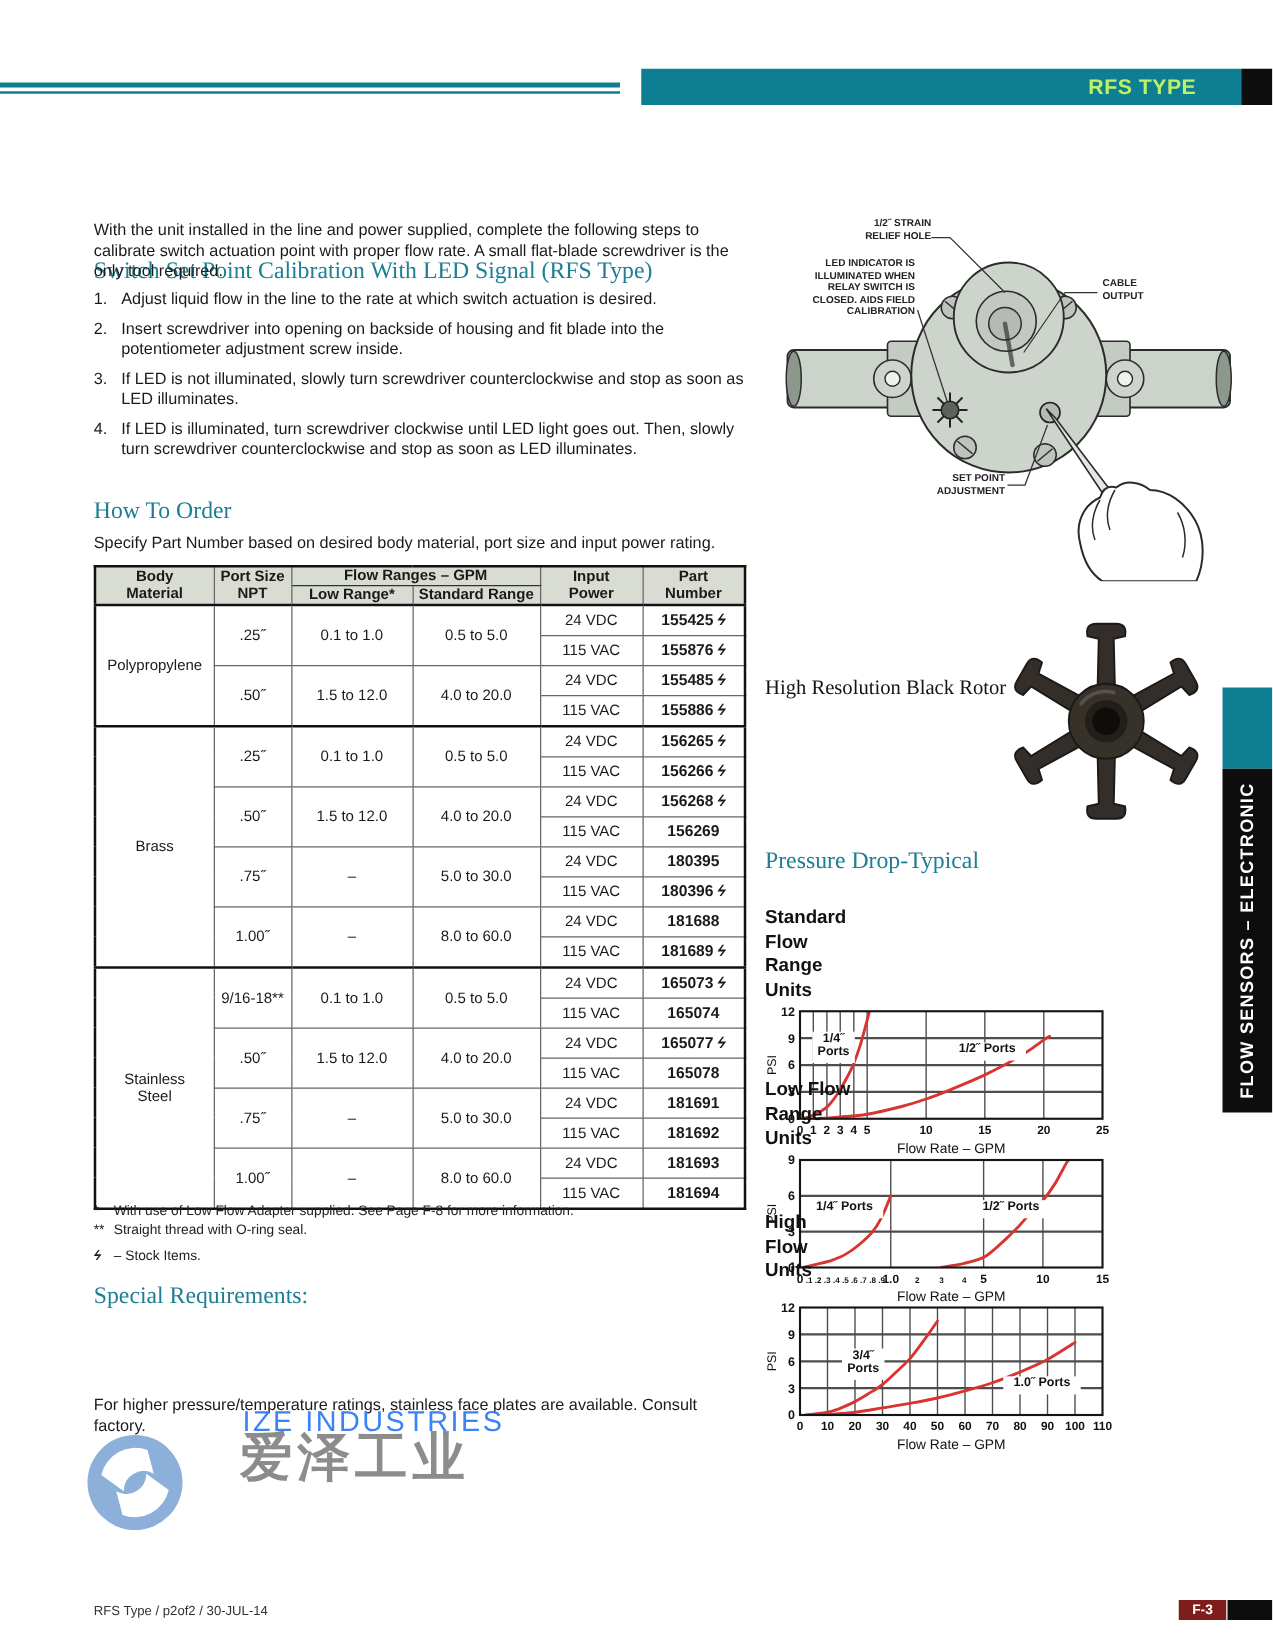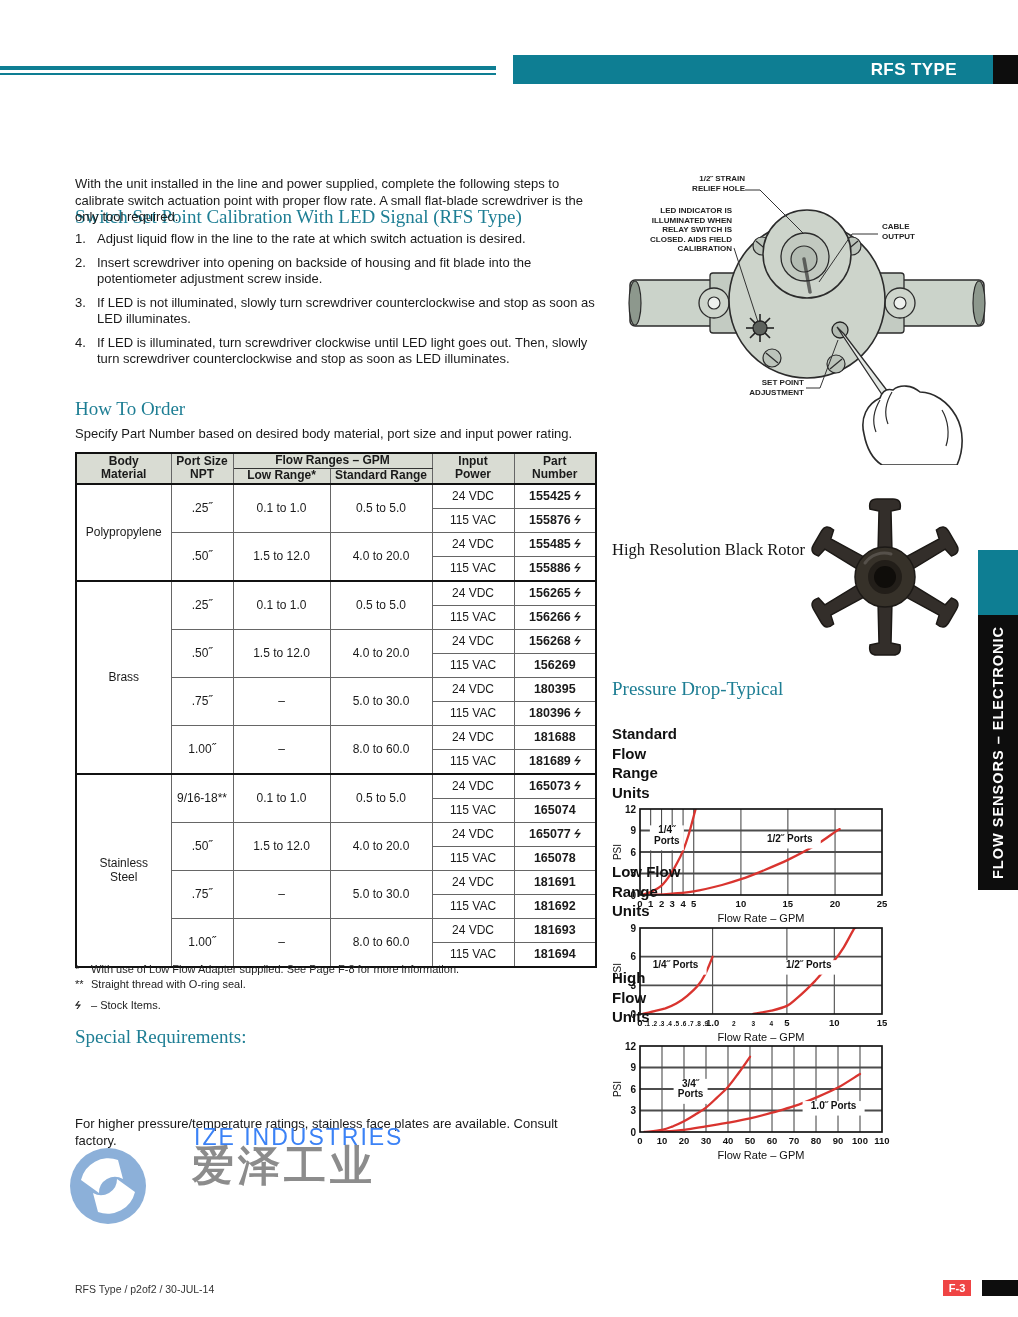--- a/index.html
+++ b/index.html
@@ -3,21 +3,21 @@
 <meta charset="utf-8">
 <style>
   html,body{margin:0;padding:0;background:#fff;}
   .page{position:relative;width:1018px;height:1317px;background:#fff;overflow:hidden;
         font-family:"Liberation Sans",sans-serif;color:#1a1a1a;}
   
   .hdr-rule-thick{position:absolute;left:0;top:66px;width:496px;height:4px;background:#0e7e93;}
   .hdr-rule-thin{position:absolute;left:0;top:73px;width:496px;height:1.5px;background:#0e7e93;}
   .hdr-box{position:absolute;left:513px;top:55px;width:480px;height:29px;background:#0e7e93;
            display:flex;align-items:center;justify-content:flex-end;padding-right:36px;box-sizing:border-box;}
-  .hdr-box span{color:#ffffff;font-weight:bold;font-size:17px;letter-spacing:.4px;}
+  .hdr-box span{color:#bef264;font-weight:bold;font-size:17px;letter-spacing:.4px;}
   .hdr-sq{position:absolute;left:993px;top:55px;width:25px;height:29px;background:#0d0d0d;}
   
   .h-teal{position:absolute;font-family:"Liberation Serif",serif;color:#1e7e94;font-size:19px;font-weight:normal;margin:0;}
   .body-txt{position:absolute;font-size:13px;line-height:16.5px;color:#1a1a1a;}
   .ml{white-space:pre-line;}
   .steps{position:absolute;left:75px;top:231px;width:525px;}
   .step{display:flex;margin-bottom:7px;font-size:13px;line-height:16.5px;}
   .step-num{width:22px;flex:none;}
   
   .order-table{position:absolute;left:75px;top:452px;border-collapse:collapse;table-layout:fixed;
@@ -49,21 +49,21 @@
   .side-black{position:absolute;left:978px;top:615px;width:40px;height:275px;background:#0d0d0d;
               display:flex;align-items:center;justify-content:center;}
   .side-black span{writing-mode:vertical-rl;transform:rotate(180deg);color:#fff;font-weight:bold;
                    font-size:14.5px;letter-spacing:1px;}
   
   .wm-cn{position:absolute;left:192px;top:1138px;font-size:42px;font-weight:bold;color:#8c8c8c;letter-spacing:4px;}
   .wm-en{position:absolute;left:194px;top:1124px;font-size:23px;color:#3b82f6;letter-spacing:2px;}
   .wm-logo{position:absolute;left:68px;top:1146px;}
   
   .foot-left{position:absolute;left:75px;top:1283px;font-size:10.5px;color:#333;}
-  .foot-page{position:absolute;left:943px;top:1280px;width:28px;height:16px;background:#ef4444;color:#fff;
+  .foot-page{position:absolute;left:943px;top:1280px;width:38px;height:16px;background:#7f1d1d;color:#fff;
              font-weight:bold;font-size:11px;display:flex;align-items:center;justify-content:center;}
   .foot-sq{position:absolute;left:982px;top:1280px;width:36px;height:16px;background:#0d0d0d;}
 </style>
 </head>
 <body>
 
 <div class="page">
 
   <div class="hdr-rule-thick"></div>
   <div class="hdr-rule-thin"></div>

